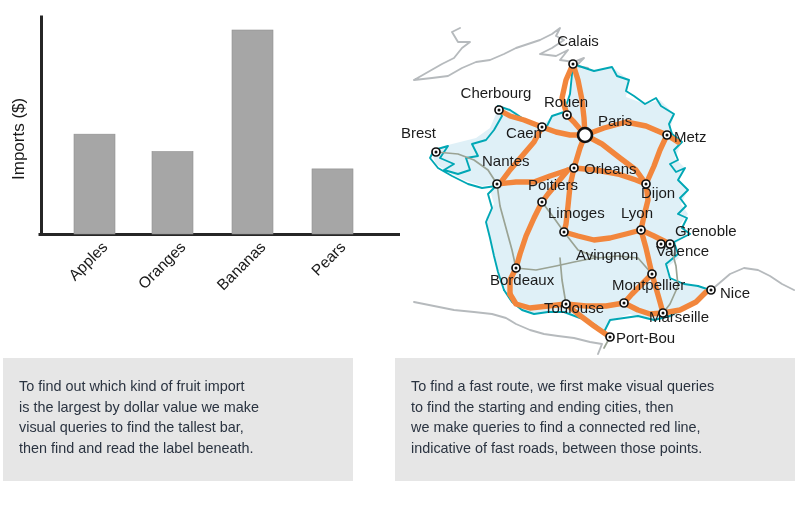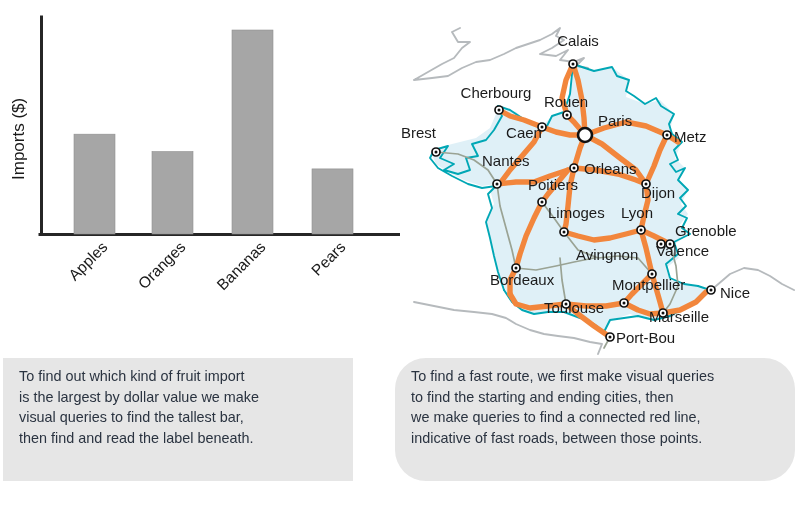--- a/index.html
+++ b/index.html
@@ -116,35 +116,34 @@
 
   
   .caption-box {
     position: absolute;
     background: #e6e6e6;
     box-sizing: border-box;
     color: #2a3340;
     font-family: "Liberation Sans", sans-serif;
     font-size: 14.4px;
     line-height: 20.5px;
-    padding: 8px 16px 14px 16px;
+    padding: 18px 16px 14px 16px;
     white-space: pre-line;
   }
   #caption-left {
     left: 3px;
     top: 358px;
     width: 350px;
     height: 123px;
   }
   #caption-right {
     left: 395px;
     top: 358px;
     width: 400px;
     height: 123px;
-    border-radius: 31px;
   }
 </style>
 </head>
 <body>
 
 <div class="panel" id="chart-panel">
   <svg id="chart-svg" width="400" height="340" viewBox="0 0 400 340">
 
     <line class="axis-line" x1="41.5" y1="17" x2="41.5" y2="234"></line>
 

